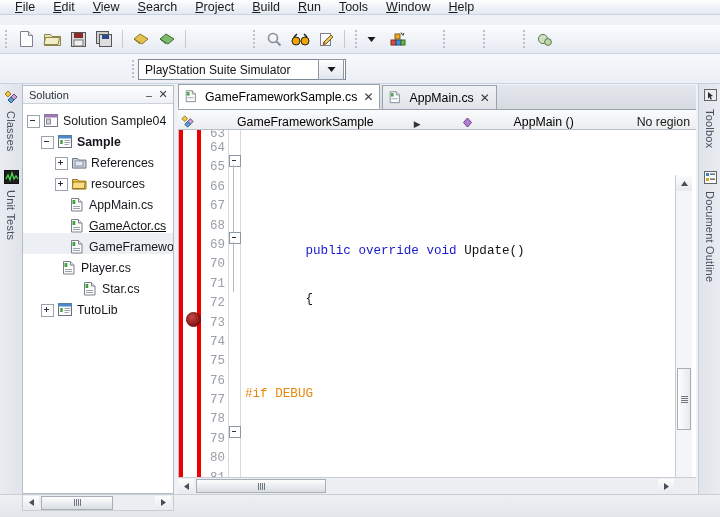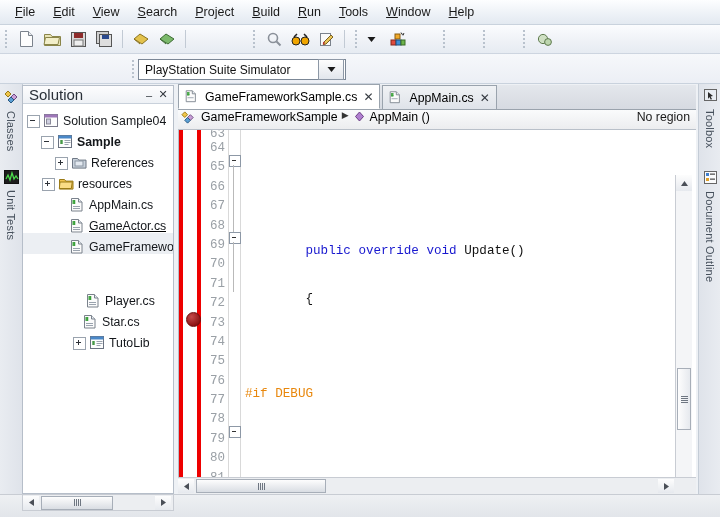--- a/index.html
+++ b/index.html
@@ -8,21 +8,21 @@
     font-family:"Liberation Sans", sans-serif;
     font-size:12px;
     background:#f0f0f0;
     color:#000;
     -webkit-font-smoothing:none;
   }
   .app{position:relative;width:720px;height:517px;background:#eef1f5;}
 
   
   .menubar{
-    position:absolute;left:0;top:0;width:720px;height:25px;
+    position:absolute;left:0;top:0;width:720px;height:15px;
     background:linear-gradient(to bottom,#fdfeff 0%,#eef2f7 55%,#e3e9f1 100%);
     border-bottom:1px solid #c9d2dd;
     display:flex;align-items:center;padding-left:6px;box-sizing:border-box;
   }
   .menu-item{
     padding:3px 9px;font-size:12.5px;color:#1a1a1a;white-space:nowrap;cursor:default;
   }
   .menu-item u{text-decoration:underline;}
 
   
@@ -85,21 +85,21 @@
   
   .solution-pad{
     position:absolute;left:22px;top:85px;width:152px;height:409px;
     background:#fff;border:1px solid #b6bec9;box-sizing:border-box;
   }
   .pad-header{
     height:18px;background:linear-gradient(to bottom,#fdfdfe,#eef1f5);
     border-bottom:1px solid #c9d1db;display:flex;align-items:center;
     padding:0 3px 0 6px;box-sizing:border-box;
   }
-  .pad-title{flex:1;font-size:15px;color:#2a3038;}
+  .pad-title{flex:1;font-size:11px;color:#2a3038;}
   .pad-btn{width:14px;height:14px;display:flex;align-items:center;justify-content:center;
     font-size:11px;color:#33383f;}
   .tree{padding:3px 0 0 0;font-size:12px;}
   .tnode{display:flex;align-items:flex-end;height:21px;padding-left:4px;white-space:nowrap;}
   .tnode.sel{background:#eceff3;}
   .expander{
     width:11px;height:11px;border:1px solid #9aa3ae;background:#fff;
     margin-right:3px;flex:none;position:relative;
   }
   .expander::before{content:"";position:absolute;left:2px;top:4px;width:5px;height:1px;background:#2e3238;}
@@ -127,21 +127,21 @@
   }
   .etab.active{background:#fff;border-bottom:1px solid #fff;height:25px;}
   .etab.inactive{background:linear-gradient(to bottom,#f0f2f5,#dfe3e9);}
   .etab .ico{margin-right:5px;}
   .etab .xb{margin-left:6px;font-size:12px;color:#33383f;}
 
   .breadcrumb{
     position:absolute;left:0;top:25px;width:518px;height:20px;
     background:linear-gradient(to bottom,#fafbfc,#ecedef);
     border-bottom:1px solid #b9c0c9;box-sizing:border-box;
-    display:flex;align-items:flex-start;padding:0 6px 0 2px;font-size:12.3px;
+    display:flex;align-items:flex-end;padding:0 6px 0 2px;font-size:12.3px;gap:36px;
   }
   .bc-sep{margin:0 4px;color:#333;font-size:9px;}
   .bc-right{margin-left:auto;color:#1a1a1a;font-size:12.3px;}
 
   .codearea{
     position:absolute;left:0;top:45px;width:518px;height:347px;
     background:#fff;border-left:1px solid #b6bec9;box-sizing:border-box;
     overflow:hidden;
   }
   .bp-gutter{
@@ -425,21 +425,21 @@
         <span class="expander plus"></span>
         <span class="ico">
           <svg width="16" height="15" viewBox="0 0 16 15">
               <path d="M1.5 3.5h5l1.3 1.6h7.2v8h-13.5z" fill="#c9d2dc" stroke="#6e7784"></path>
               <rect x="4" y="6" width="8" height="5" fill="#e3e9f0" stroke="#8b95a2"></rect>
             </svg>
         </span>
         <span class="tlabel">References</span>
       </div>
 
-      <div class="tnode" style="padding-left:19px;">
+      <div class="tnode" style="padding-left:32px;">
         <span class="expander plus"></span>
         <span class="ico">
           <svg width="16" height="15" viewBox="0 0 16 15">
               <path d="M1.5 3.5h5l1.3 1.6h7.2v8h-13.5z" fill="#f2c451" stroke="#9a7a16"></path>
               <path d="M2 6h12.3l-1 6.5h-12z" fill="#fadc86" stroke="#9a7a16"></path>
             </svg>
         </span>
         <span class="tlabel">resources</span>
       </div>
 
@@ -478,21 +478,21 @@
               <path d="M2.5 1.5h7l3.5 3.5v9h-10.5z" fill="#fbfbfb" stroke="#7a828c"></path>
               <path d="M9.5 1.5v3.5h3.5" fill="#e6eaf0" stroke="#7a828c"></path>
               <path d="M3.5 4h3M3.5 6h3M4.2 3v4M5.4 3v4" stroke="#2e9b2e" stroke-width="1"></path>
               <rect x="4" y="9" width="7" height="1" fill="#9aa3ae"></rect>
               <rect x="4" y="11" width="7" height="1" fill="#9aa3ae"></rect>
             </svg>
         </span>
         <span class="tlabel">GameFrameworkSample.cs</span>
       </div>
 
-      <div class="tnode" style="padding-left:48px;margin-top:33px;">
+      <div class="tnode" style="padding-left:24px;">
         <span class="expander none"></span>
         <span class="ico">
           <svg width="16" height="15" viewBox="0 0 16 15">
               <path d="M2.5 1.5h7l3.5 3.5v9h-10.5z" fill="#fbfbfb" stroke="#7a828c"></path>
               <path d="M9.5 1.5v3.5h3.5" fill="#e6eaf0" stroke="#7a828c"></path>
               <path d="M3.5 4h3M3.5 6h3M4.2 3v4M5.4 3v4" stroke="#2e9b2e" stroke-width="1"></path>
               <rect x="4" y="9" width="7" height="1" fill="#9aa3ae"></rect>
               <rect x="4" y="11" width="7" height="1" fill="#9aa3ae"></rect>
             </svg>
         </span>
@@ -506,21 +506,21 @@
               <path d="M2.5 1.5h7l3.5 3.5v9h-10.5z" fill="#fbfbfb" stroke="#7a828c"></path>
               <path d="M9.5 1.5v3.5h3.5" fill="#e6eaf0" stroke="#7a828c"></path>
               <path d="M3.5 4h3M3.5 6h3M4.2 3v4M5.4 3v4" stroke="#2e9b2e" stroke-width="1"></path>
               <rect x="4" y="9" width="7" height="1" fill="#9aa3ae"></rect>
               <rect x="4" y="11" width="7" height="1" fill="#9aa3ae"></rect>
             </svg>
         </span>
         <span class="tlabel">Star.cs</span>
       </div>
 
-      <div class="tnode" style="padding-left:18px;margin-left:32px;">
+      <div class="tnode" style="padding-left:18px;">
         <span class="expander plus"></span>
         <span class="ico">
           <svg width="16" height="15" viewBox="0 0 16 15">
               <rect x="1.5" y="1.5" width="13" height="12" fill="#fdfdfd" stroke="#6a7280"></rect>
               <rect x="1.5" y="1.5" width="13" height="3" fill="#4a88c8"></rect>
               <path d="M3.5 7h2M3.5 9h2M4 6v4M5 6v4" stroke="#2e8b2e" stroke-width="1"></path>
               <rect x="7.5" y="6" width="6" height="1" fill="#9aa3ae"></rect>
               <rect x="7.5" y="8" width="6" height="1" fill="#9aa3ae"></rect>
               <rect x="7.5" y="10" width="4" height="1" fill="#9aa3ae"></rect>
             </svg>

